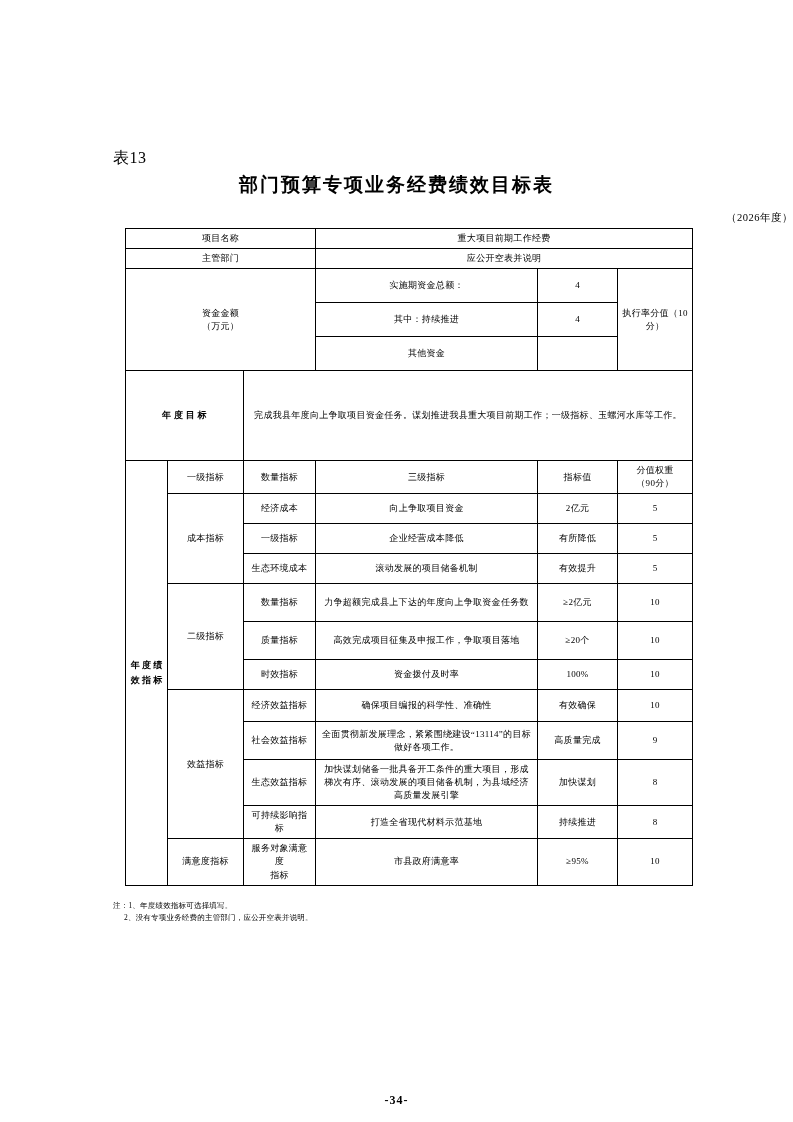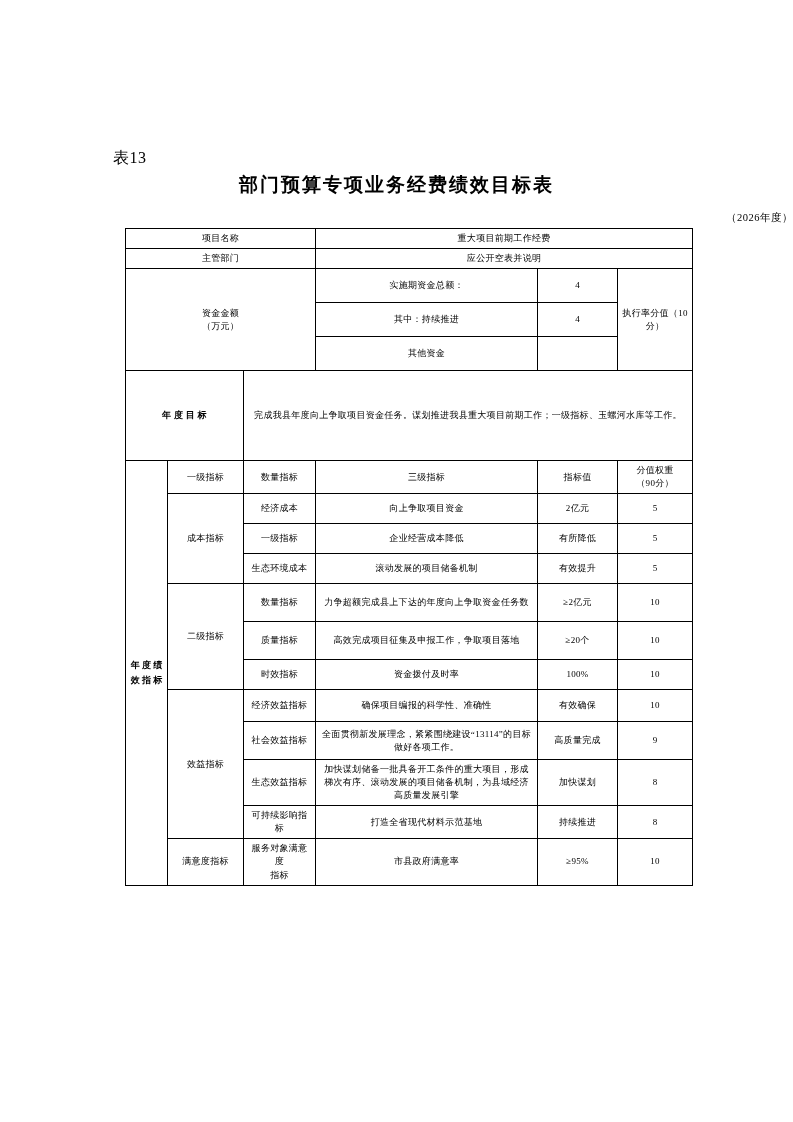--- a/index.html
+++ b/index.html
@@ -233,15 +233,20 @@
           <div>服务对象满意度</div>
           <div>指标</div>
         </td>
         <td colspan="2" class="left">市县政府满意率</td>
         <td>≥95%</td>
         <td>10</td>
       </tr>
     </tbody>
   </table>
 
-
+  <div class="notes">
+    <div>注：1、年度绩效指标可选择填写。</div>
+    <div style="padding-left:11px">2、没有专项业务经费的主管部门，应公开空表并说明。</div>
+  </div>
+
+  <div class="page-number">-34-</div>
 
 </div>
 
 </body></html>

